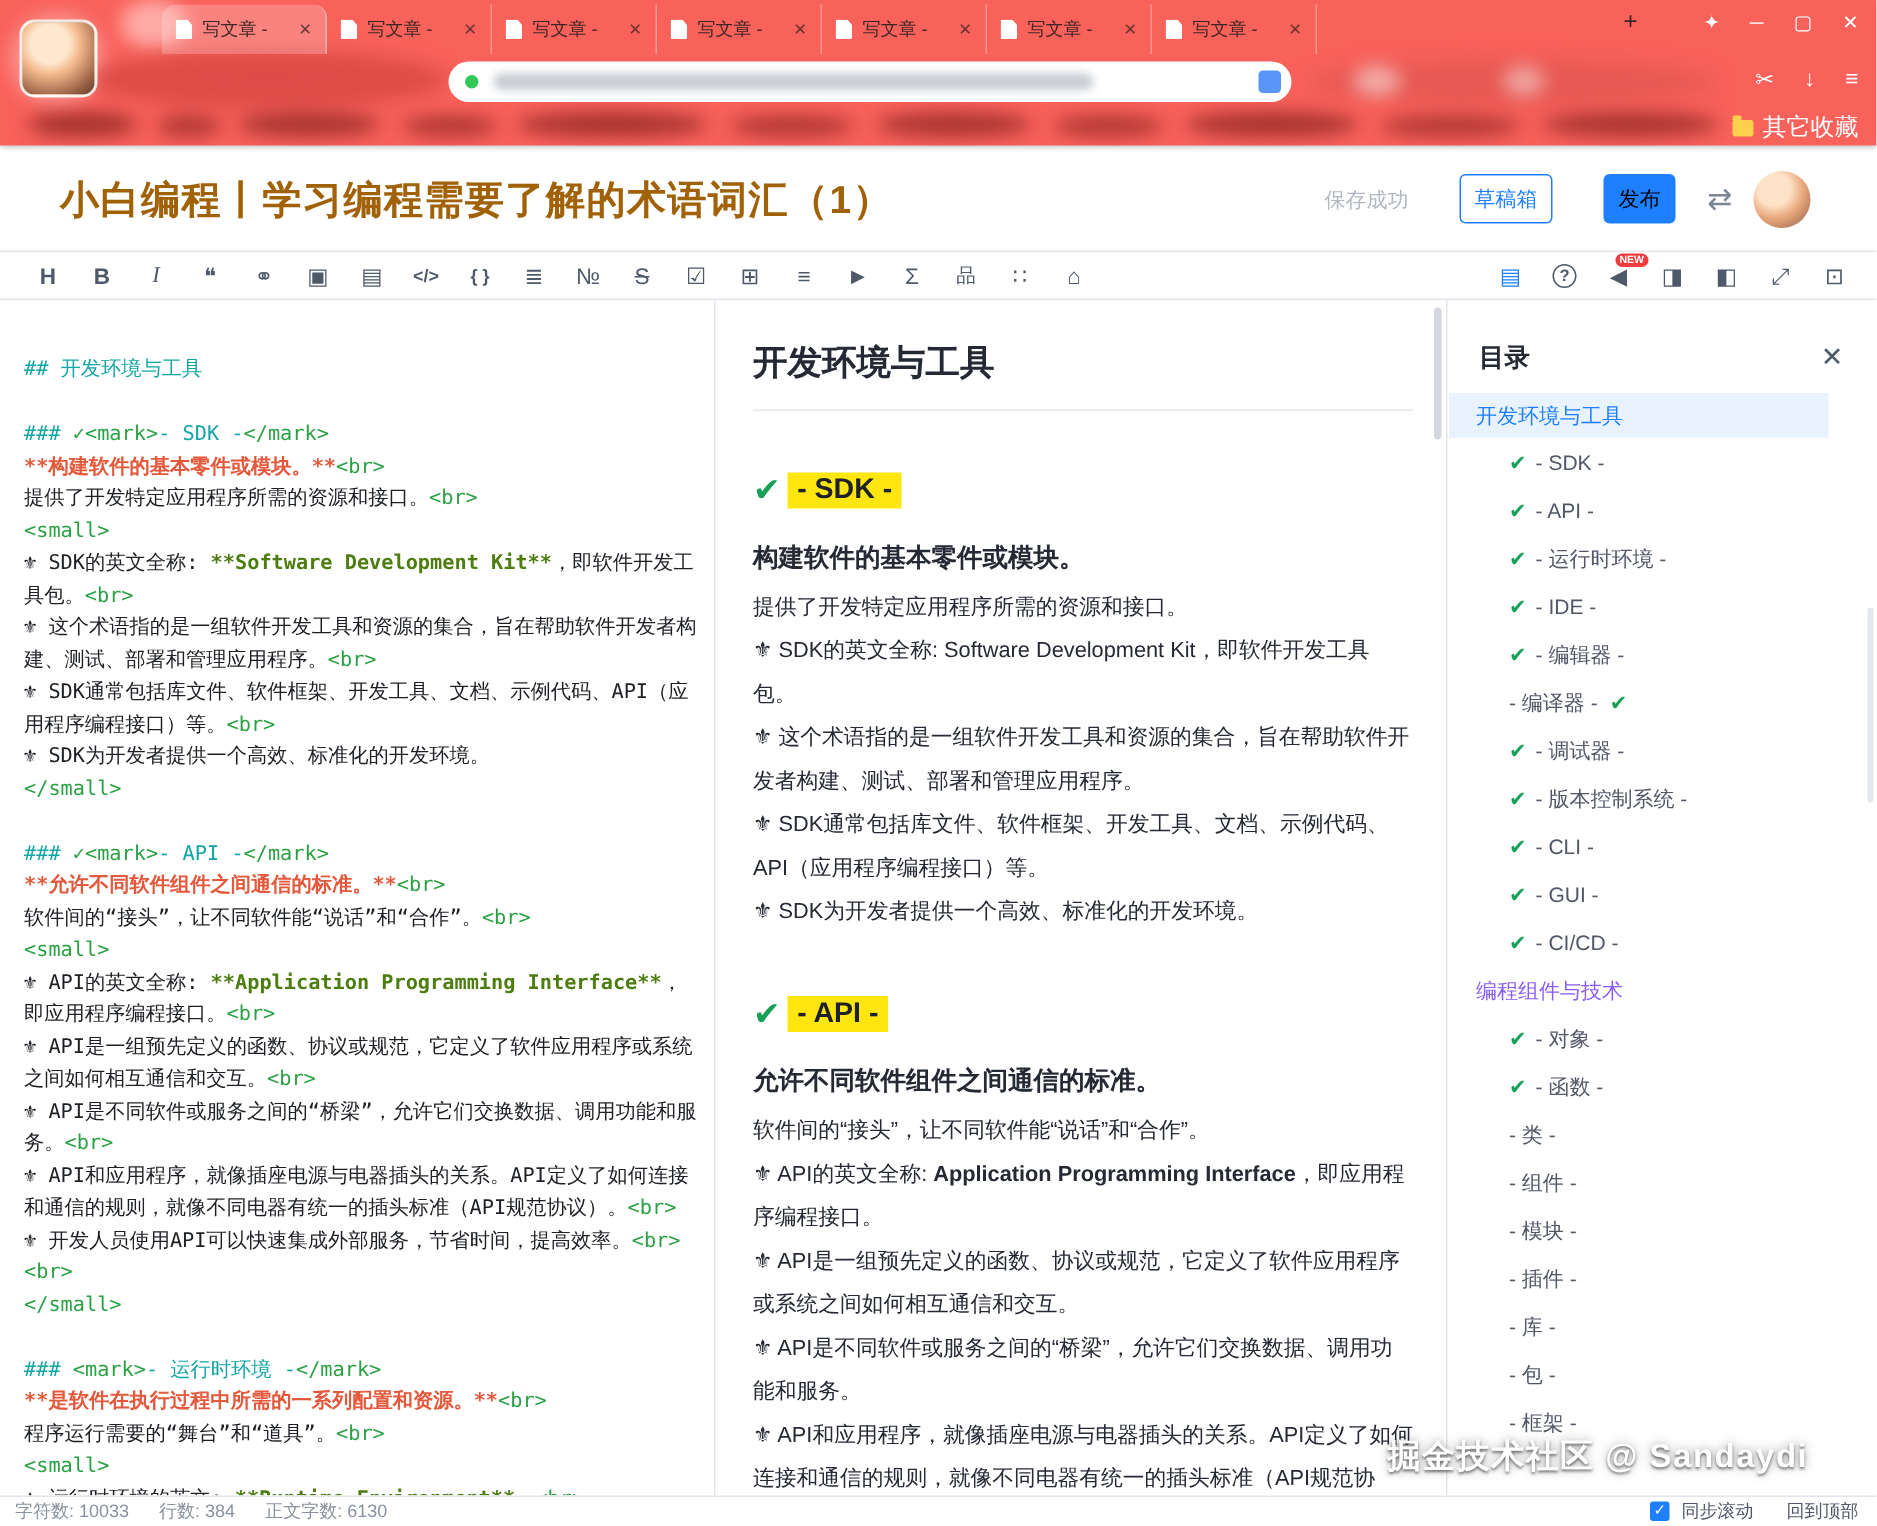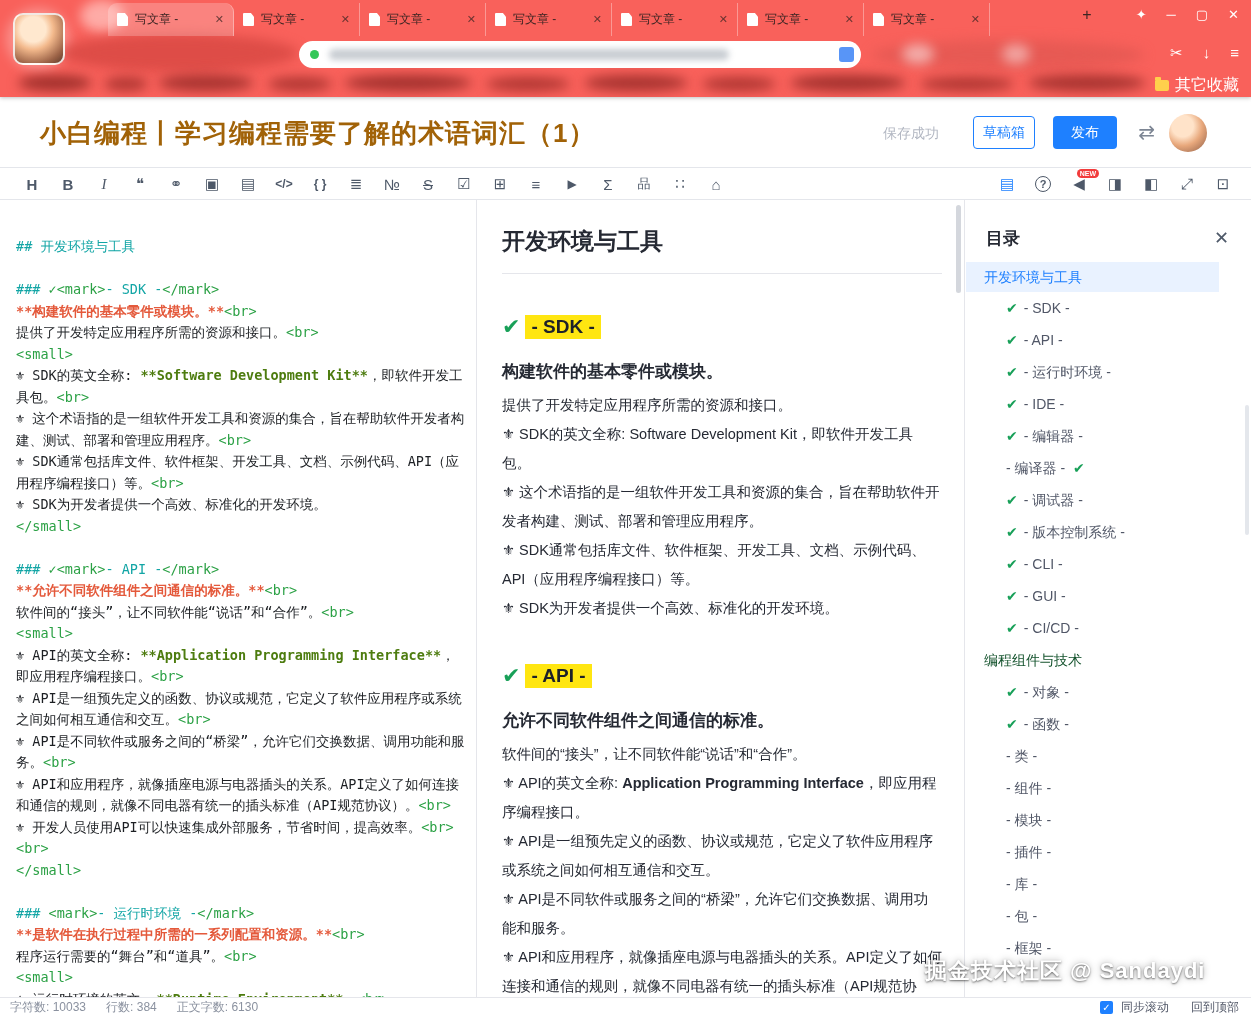--- a/index.html
+++ b/index.html
@@ -5,21 +5,21 @@
   *{margin:0;padding:0;box-sizing:border-box}
   html,body{width:1251px;height:1017px;overflow:hidden;background:#fff;
     font-family:"Liberation Sans","DejaVu Sans",sans-serif;position:relative}
 
   
   .chrome{position:absolute;top:0;left:0;right:0;height:97px;background:#f9615b;overflow:hidden;z-index:5;box-shadow:0 1px 4px rgba(0,0,0,.25)}
   .blob{position:absolute;filter:blur(6px);border-radius:50%;pointer-events:none}
   .user-avatar{position:absolute;left:13px;top:13px;width:52px;height:52px;border-radius:10px;border:2px solid rgba(255,255,255,.85);
     background:radial-gradient(circle at 38% 30%,#ffe8cf 0 28%,#f3b98c 45%,#9c6347 78%,#5d3a2a);z-index:3}
   .tabstrip{position:absolute;left:108px;top:3px;height:33px;display:flex;align-items:stretch;z-index:2}
-  .tab{width:126px;display:flex;align-items:center;gap:7px;padding:0 9px;border-right:1px solid rgba(255,255,255,.35);color:#3d2523;font-size:12px;cursor:pointer}
+  .tab{width:110px;display:flex;align-items:center;gap:7px;padding:0 9px;border-right:1px solid rgba(255,255,255,.35);color:#3d2523;font-size:12px;cursor:pointer}
   .tab.active{background:rgba(255,255,255,.22);border-radius:9px 9px 0 0}
   .ticon{width:11px;height:13px;background:#fff;border-radius:1px;flex:none;clip-path:polygon(0 0,72% 0,100% 28%,100% 100%,0 100%)}
   .tlabel{flex:1;white-space:nowrap;overflow:hidden}
   .tclose{font-size:11px;opacity:.75;cursor:pointer}
   .newtab{width:26px;display:flex;align-items:center;justify-content:center;color:#3d2523;font-size:16px;cursor:pointer}
   .winctl{position:absolute;top:7px;right:12px;display:flex;gap:20px;color:#fff;font-size:13px;z-index:3}
   .winctl span{cursor:pointer}
   .addr{position:absolute;left:299px;top:41px;width:562px;height:27px;background:#fff;border-radius:14px;z-index:2}
   .addr .dot{position:absolute;left:11px;top:9px;width:9px;height:9px;border-radius:50%;background:#34c759}
   .addr .redact{position:absolute;left:30px;top:8px;height:11px;width:400px;background:#9aa3ad;opacity:.55;filter:blur(3px);border-radius:6px}
@@ -28,21 +28,21 @@
   .navicons span{cursor:pointer}
   .bk-other{position:absolute;right:12px;top:75px;display:flex;gap:6px;color:#fff;font-size:16px;align-items:center;z-index:3}
   .folder{width:14px;height:11px;background:#ffd04c;border-radius:1px 2px 2px 2px;position:relative}
   .folder:before{content:"";position:absolute;top:-3px;left:0;width:6px;height:3px;background:#ffd04c;border-radius:1px 1px 0 0}
 
   
   .pagehead{position:absolute;top:97px;left:0;right:0;height:71px;background:#fff;border-bottom:1px solid #e4e6eb;z-index:4}
   .pagetitle{position:absolute;left:40px;top:19px;font-size:26px;font-weight:700;color:#a16207;letter-spacing:1px;white-space:nowrap}
   .savestat{position:absolute;right:312px;top:28px;font-size:14px;color:#b2b7c2}
   .draftbtn{position:absolute;right:216px;top:19px;width:62px;height:33px;border:1px solid #1e80ff;color:#1e80ff;background:#fff;border-radius:4px;font-size:14px;cursor:pointer}
-  .pubbtn{position:absolute;right:134px;top:19px;width:64px;height:33px;background:#1e80ff;color:#ffffff;border:none;border-radius:4px;font-size:14px;cursor:pointer}
+  .pubbtn{position:absolute;right:134px;top:19px;width:48px;height:33px;background:#1e80ff;color:#000000;border:none;border-radius:4px;font-size:14px;cursor:pointer}
   .swapicon{position:absolute;right:96px;top:23px;font-size:20px;color:#7d8694;cursor:pointer}
   .headavatar{position:absolute;right:44px;top:17px;width:38px;height:38px;border-radius:50%;cursor:pointer;
     background:radial-gradient(circle at 36% 32%,#ffe3c9 0 30%,#e8a87c 55%,#8a5a44)}
 
   
   .tbar{position:absolute;top:168px;left:0;right:0;height:32px;background:#fff;border-bottom:1px solid #e4e6eb;z-index:4}
   .tb-left{position:absolute;left:14px;top:0;height:32px;display:flex;align-items:center}
   .tb-right{position:absolute;right:10px;top:0;height:32px;display:flex;align-items:center}
   .tb-ic{width:36px;height:32px;display:flex;align-items:center;justify-content:center;color:#4e5969;font-size:15px;cursor:pointer;position:relative}
   .circ{display:flex;align-items:center;justify-content:center;width:16px;height:16px;border:1.5px solid #4e5969;border-radius:50%;font-size:11px;font-weight:700}
@@ -70,21 +70,21 @@
   .pv-p{font-size:14.5px;line-height:2.0;margin:0}
   .pv-scroll{position:absolute;top:205px;left:956px;width:5px;height:88px;background:#d4d7dd;border-radius:3px;z-index:5}
 
   
   .toc{position:absolute;top:200px;left:966px;right:0;bottom:20px;background:#fff;overflow:hidden;padding-top:20px}
   .toc-head{display:flex;justify-content:space-between;align-items:center;padding:0 22px 0 20px;height:36px}
   .toc-title{font-size:17px;font-weight:700;color:#252933}
   .toc-close{font-size:18px;color:#4e5969;cursor:pointer}
   .toc-items{margin-top:6px}
   .toc-item{height:32px;line-height:32px;font-size:14px;color:#515767;padding-left:40px;white-space:nowrap;cursor:pointer}
-  .toc-item.l1{padding-left:18px;color:#14532d}
+  .toc-item.l1{padding-left:18px;color:#8b5cf6}
   .toc-item.active{background:#e9f2ff;color:#1e80ff;margin-right:32px;height:30px;line-height:30px}
   .toc-check{color:#18a058;font-weight:700;margin-right:6px}
   .toc-check.after{margin:0 0 0 8px}
   .toc-scroll{position:absolute;top:205px;right:2px;width:4px;height:130px;background:#e4e7ec;border-radius:2px}
 
   
   .statusbar{position:absolute;left:0;right:0;bottom:0;height:20px;background:#fff;border-top:1px solid #e5e6eb;display:flex;align-items:center;
     font-size:12px;color:#8a919f;z-index:6}
   .stat-left{display:flex;gap:20px;padding-left:10px}
   .stat-right{margin-left:auto;display:flex;align-items:center;gap:8px;padding-right:12px;color:#515767}

